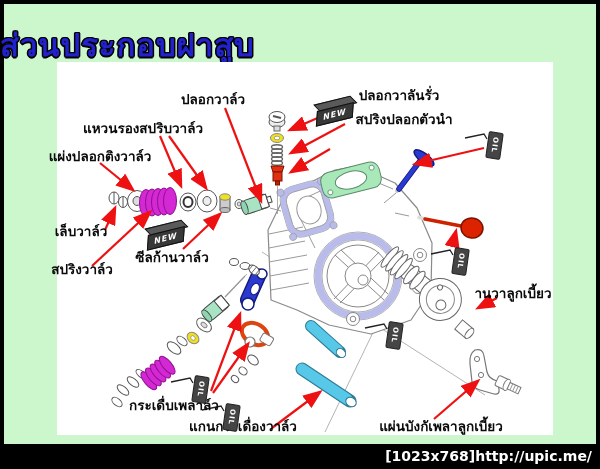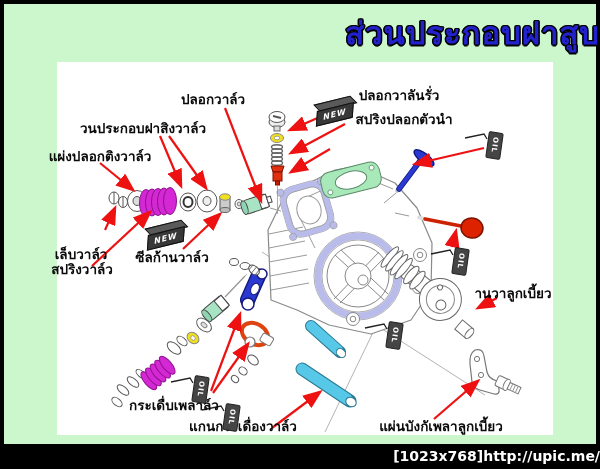--- a/index.html
+++ b/index.html
@@ -1,37 +1,37 @@
 <!DOCTYPE html>
 <html><head>
 <meta charset="utf-8">
 <style>
   html,body{margin:0;padding:0;background:#555;}
   #canvas{position:relative;width:600px;height:469px;background:#000;overflow:hidden;
           font-family:"DejaVu Sans","Liberation Sans",sans-serif;}
   .bg{position:absolute;left:4px;top:4px;right:4px;bottom:25px;background:#ccf7cc;}
-  .title{position:absolute;left:0;right:0;top:8px;text-align:right;
+  .title{position:absolute;left:0;right:0;top:20px;text-align:left;
          font-size:31px;font-weight:bold;color:#2222cc;letter-spacing:1px;
          text-shadow:-1.5px 0 #000,1.5px 0 #000,0 -1.5px #000,0 1.5px #000,
                      -1px -1px #000,1px 1px #000,-1px 1px #000,1px -1px #000;}
   .panel{position:absolute;left:57px;top:62px;width:496px;height:373px;background:#fff;}
   .panel svg{position:absolute;left:0;top:0;}
   .lbl{position:absolute;transform:translate(-50%,-50%);white-space:nowrap;
        font-size:13.5px;font-weight:bold;color:#0a0a0a;}
   .oil-tag{position:absolute;width:13px;height:25px;background:#454545;border:1px solid #222;
            border-radius:2px;transform:rotate(8deg);display:flex;align-items:center;justify-content:center;}
   .oil-tag span{writing-mode:vertical-rl;font-size:7px;font-weight:bold;color:#fff;letter-spacing:1px;}
   .new-tag{position:absolute;transform:rotate(-14deg);}
   .new-tag .face{background:#383838;color:#fff;font-size:8px;font-weight:bold;letter-spacing:1px;
                  padding:2px 6px;transform:skewX(-18deg);border:1px solid #111;}
   .new-tag .lid{height:7px;background:#5a5a5a;border:1px solid #111;margin-bottom:-2px;
                 transform:skewX(30deg) translateX(3px);}
   .bottombar{position:absolute;left:0;right:0;bottom:0;height:25px;background:#000;
              color:#fff;font-size:14px;font-weight:bold;text-align:right;
-             line-height:24px;box-sizing:border-box;}
+             line-height:24px;padding-right:8px;box-sizing:border-box;}
 </style>
 </head>
 <body>
 
 <div id="canvas">
   <div class="bg"></div>
   <div class="title">ส่วนประกอบฝาสูบ</div>
 
   <div class="panel">
     <svg width="496" height="373" viewBox="0 0 496 373">
@@ -283,23 +283,23 @@
         <line x1="395" y1="185" x2="399" y2="169" marker-end="url(#ah)"></line>
         <line x1="440" y1="236" x2="421" y2="246" marker-end="url(#ah)"></line>
         <line x1="377" y1="357" x2="421" y2="319" marker-end="url(#ah)"></line>
         <line x1="215" y1="366" x2="263" y2="330" marker-end="url(#ah)"></line>
         <line x1="154" y1="329" x2="183" y2="252" marker-end="url(#ah)"></line>
         <line x1="156" y1="331" x2="191" y2="282" marker-end="url(#ah)"></line>
       </g>
     </svg>
 
     <div class="lbl" style="left:156px;top:37px">ปลอกวาล์ว</div>
-    <div class="lbl" style="left:86px;top:66px">วนประกอบฝาสิงวาล์ว</div>
+    <div class="lbl" style="left:86px;top:66px">แหวนรองสปริบวาล์ว</div>
     <div class="lbl" style="left:43px;top:94px">แผ่งปลอกติงวาล์ว</div>
-    <div class="lbl" style="left:24px;top:192px">เล็บวาล์ว</div>
+    <div class="lbl" style="left:24px;top:169px">เล็บวาล์ว</div>
     <div class="lbl" style="left:25px;top:207px">สปริงวาล์ว</div>
     <div class="lbl" style="left:115px;top:195px">ซีลก้านวาล์ว</div>
     <div class="lbl" style="left:342px;top:33px">ปลอกวาลันรั่ว</div>
     <div class="lbl" style="left:347px;top:57px">สปริงปลอกตัวนำ</div>
     <div class="lbl" style="left:456px;top:231px">านวาลูกเบี้ยว</div>
     <div class="lbl" style="left:117px;top:343px">กระเดื่บเพลาล์ว</div>
     <div class="lbl" style="left:186px;top:364px">แกนกระเดื่องวาล์ว</div>
     <div class="lbl" style="left:384px;top:364px">แผ่นบังกัเพลาลูกเบี้ยว</div>
 
     <div class="oil-tag" style="left:430px;top:70px">

